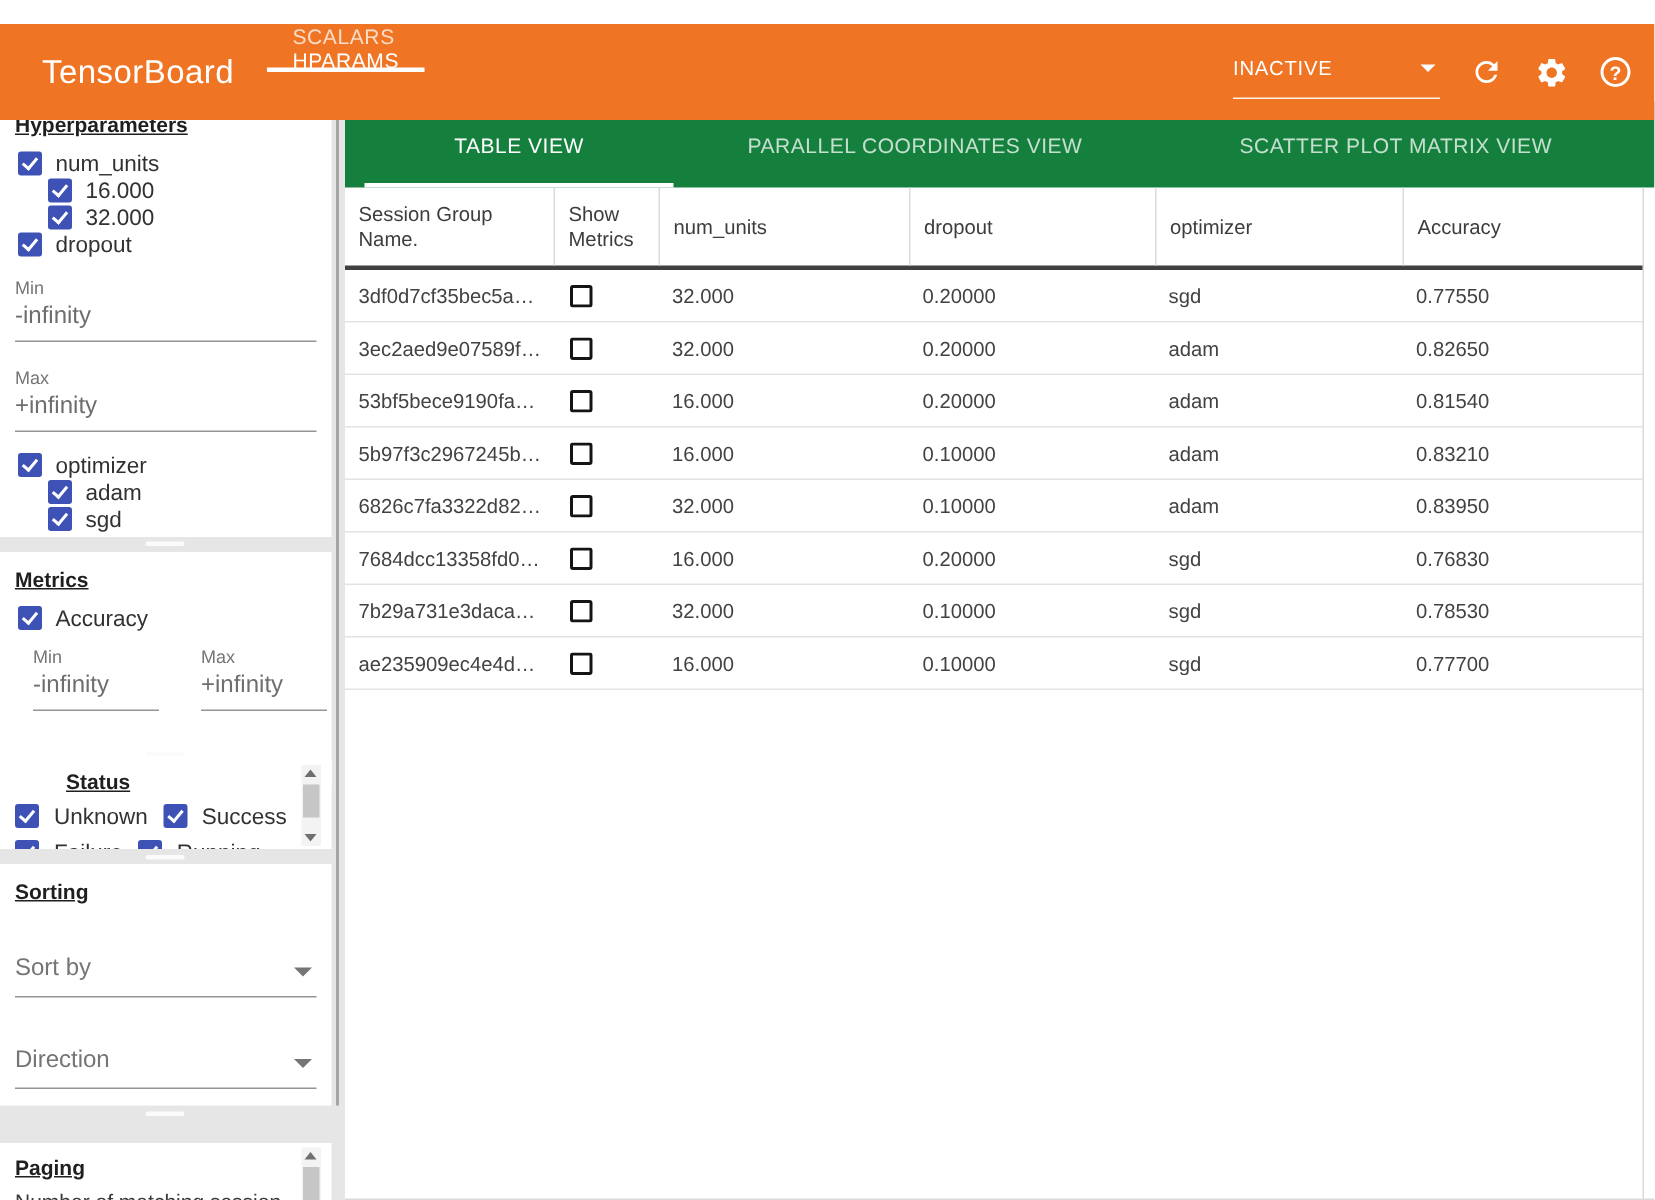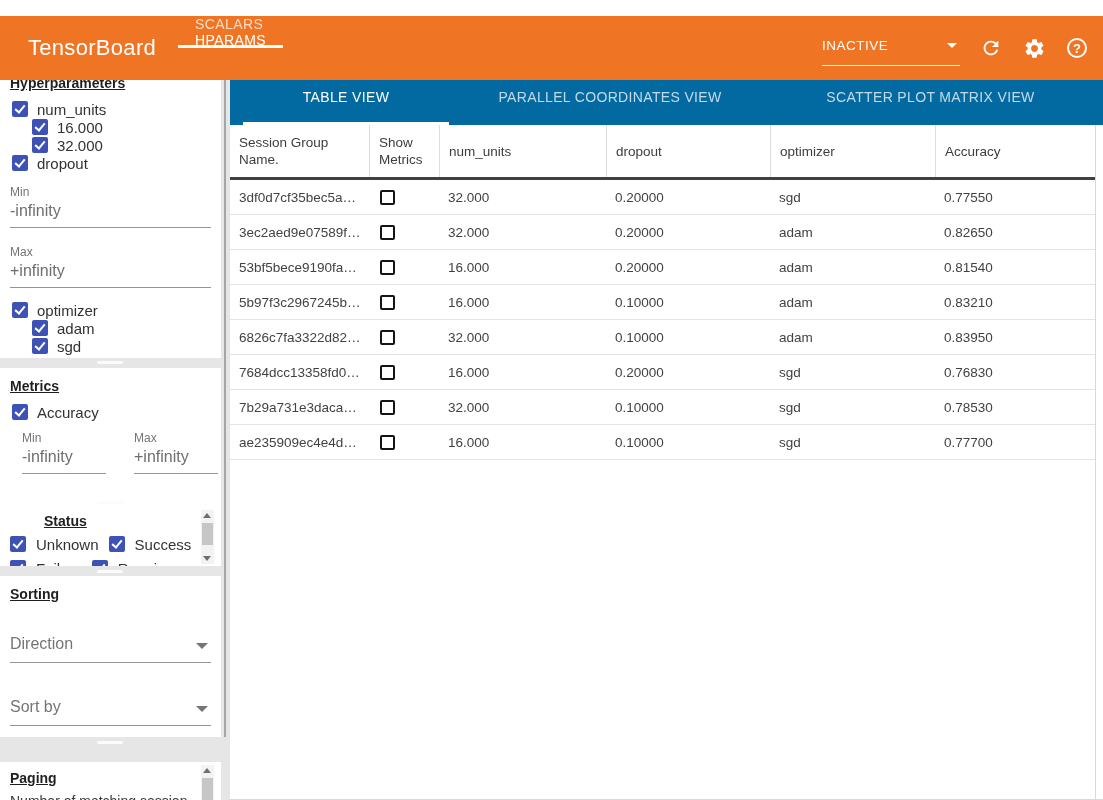--- a/index.html
+++ b/index.html
@@ -53,21 +53,21 @@
   .ms-down { position:absolute; bottom:3px; left:2px; width:0; height:0; border-left:4px solid transparent; border-right:4px solid transparent; border-top:5px solid #6f6f6f; }
   .ms-thumb { position:absolute; top:13px; left:1px; width:11px; height:22px; background:#c6c6c6; }
   .select { margin-left:10px; width:201px; border-bottom:1px solid #949494; font-size:16px; color:#757575; padding:4px 0 9px; position:relative; cursor:pointer; }
   .select.mt1 { margin-top:31px; }
   .select.mt2 { margin-top:29px; }
   .dd-arrow-g { position:absolute; right:3px; bottom:13px; width:0; height:0; border-left:6px solid transparent; border-right:6px solid transparent; border-top:6px solid #757575; }
   .paging-text { margin:6px 0 0 10px; width:188px; font-size:14px; line-height:18px; color:#3a3a3a; }
 
   
   .main { position:absolute; left:230px; top:64px; right:0; bottom:0; background:#fff; border-bottom:1px solid #d9d9d9; }
-  .view-tabs { margin-top:4px; height:57px; background:#0369a1; display:flex; }
+  .view-tabs { margin-top:4px; height:57px; background:#15803d; display:flex; }
   .view-tab { display:flex; align-items:center; justify-content:center; color:rgba(255,255,255,.75); font-size:14px; letter-spacing:.35px; position:relative; white-space:nowrap; cursor:pointer; }
   .view-tab:nth-of-type(1) { flex:232 1 0; }
   .view-tab:nth-of-type(2) { flex:296 1 0; }
   .view-tab:nth-of-type(3) { flex:345 1 0; }
   .view-tab.active { color:#fff; }
   .view-tab.active::after { content:""; position:absolute; left:13px; right:13px; bottom:0; height:3px; background:#fff; }
   .table-panel { position:absolute; top:61px; left:0; width:866px; bottom:0; border-right:1px solid #d9d9d9; }
   .thead { display:flex; height:55px; border-bottom:3px solid #404040; }
   .th { display:flex; align-items:center; padding:0 8px 0 9px; font-size:13.5px; color:#3d3d3d; line-height:17px; border-left:1px solid #dcdcdc; cursor:pointer; }
   .th:first-child { border-left:none; }
@@ -193,26 +193,26 @@
       <div class="ms-up"></div>
       <div class="ms-thumb"></div>
       <div class="ms-down"></div>
     </div>
   </section>
 
   <div class="gap-handle" style="top:506px"></div>
 
   <section class="card" id="card-sorting">
     <h3 class="sec-heading" style="">Sorting</h3>
+    <div class="select mt1">
+      <span>Sort by</span>
+      <span class="dd-arrow-g"></span>
+    </div>
     <div class="select mt2">
       <span>Direction</span>
-      <span class="dd-arrow-g"></span>
-    </div>
-    <div class="select mt1">
-      <span>Sort by</span>
       <span class="dd-arrow-g"></span>
     </div>
   </section>
 
   <div class="gap-handle" style="top:677px"></div>
 
   <section class="card" id="card-paging">
     <h3 class="sec-heading">Paging</h3>
     <div class="paging-text">Number of matching session groups: 8</div>
     <div class="mini-scroll">

